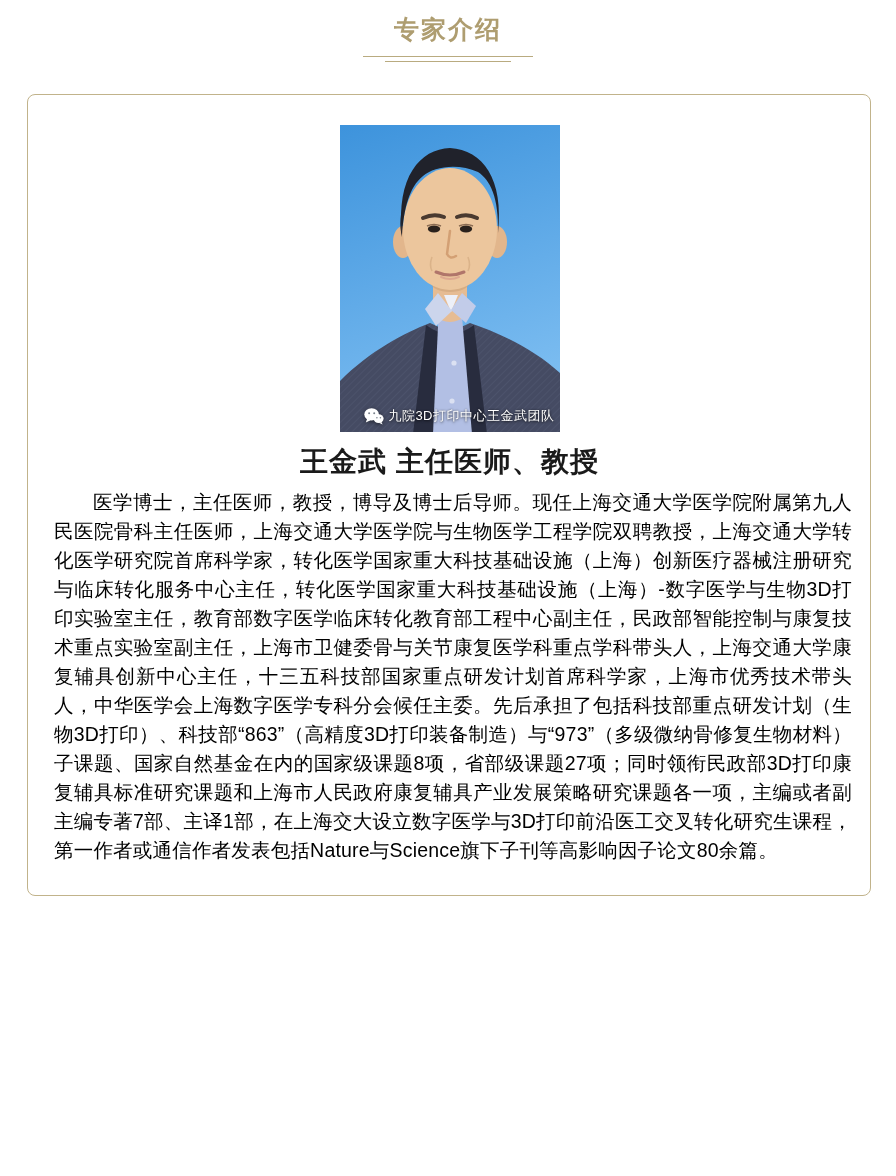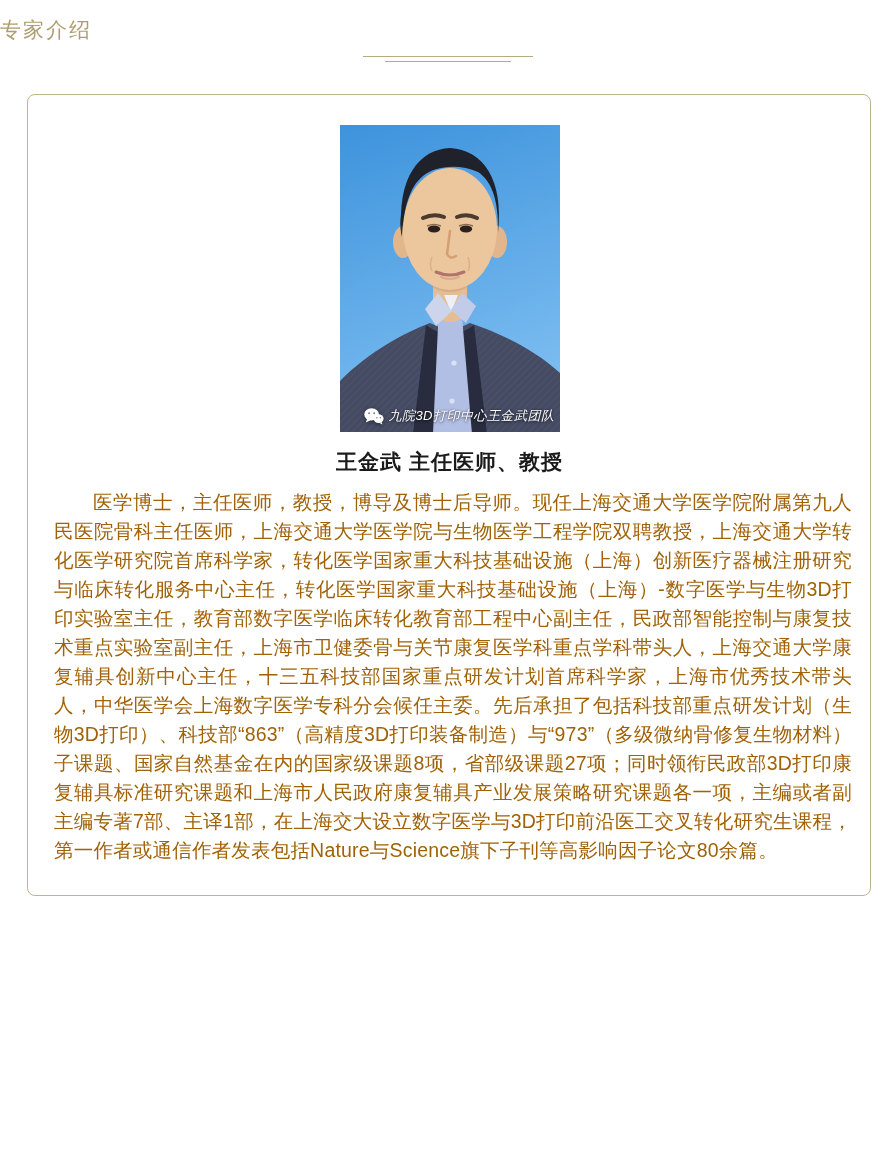--- a/index.html
+++ b/index.html
@@ -11,24 +11,24 @@
   .page {
     width: 896px;
     min-height: 1176px;
     margin: 0 auto;
     background: #ffffff;
   }
   
   .page-header { padding-top: 16px; }
   .page-title {
     margin: 0;
-    text-align: left;
-    font-size: 21px;
+    text-align: center;
+    font-size: 25px;
     line-height: 27px;
-    font-weight: normal;
+    font-weight: bold;
     letter-spacing: 2px;
     color: #ae9d70;
   }
   .title-underline { margin-top: 13px; }
   .title-underline .u-long {
     width: 170px; height: 1px;
     margin: 0 auto;
     background: #b9ab80;
   }
   .title-underline .u-short {
@@ -44,52 +44,51 @@
     padding: 30px 14px 30px 15px;
     background: #ffffff;
   }
   
   .photo-figure {
     width: 220px; height: 307px;
     margin: 0 auto;
     position: relative;
     overflow: hidden;
     cursor: pointer;
-    font-style: italic;
   }
   .photo-figure svg.portrait { display: block; width: 220px; height: 307px; }
   .photo-watermark {
     position: absolute;
     right: 5px; bottom: 7px;
     display: flex;
     align-items: center;
     gap: 4px;
     color: #ffffff;
     font-size: 13px;
     letter-spacing: 0.5px;
     text-shadow: 0 1px 3px rgba(0,0,0,0.6), 0 0 2px rgba(0,0,0,0.45);
     white-space: nowrap;
   }
   .photo-watermark .wm-icon { display: inline-flex; filter: drop-shadow(0 1px 2px rgba(0,0,0,0.5)); }
   
   .expert-caption {
     margin: 17px 0 0;
     text-align: center;
-    font-size: 21px;
+    font-size: 28px;
     line-height: 26px;
     font-weight: bold;
     letter-spacing: 1px;
     color: #1a1a1a;
   }
   
   .bio-paragraph {
     margin: 21px 4px 0 11px;
     font-size: 19.5px;
     line-height: 29px;
-    color: #a16207;
+    color: #000000;
     text-indent: 2em;
     text-align: justify;
     letter-spacing: 0.2px;
   }
   .bio-paragraph:first-of-type { margin-top: 13px; }
 </style>
 </head>
 <body>
 
 <div class="page">

